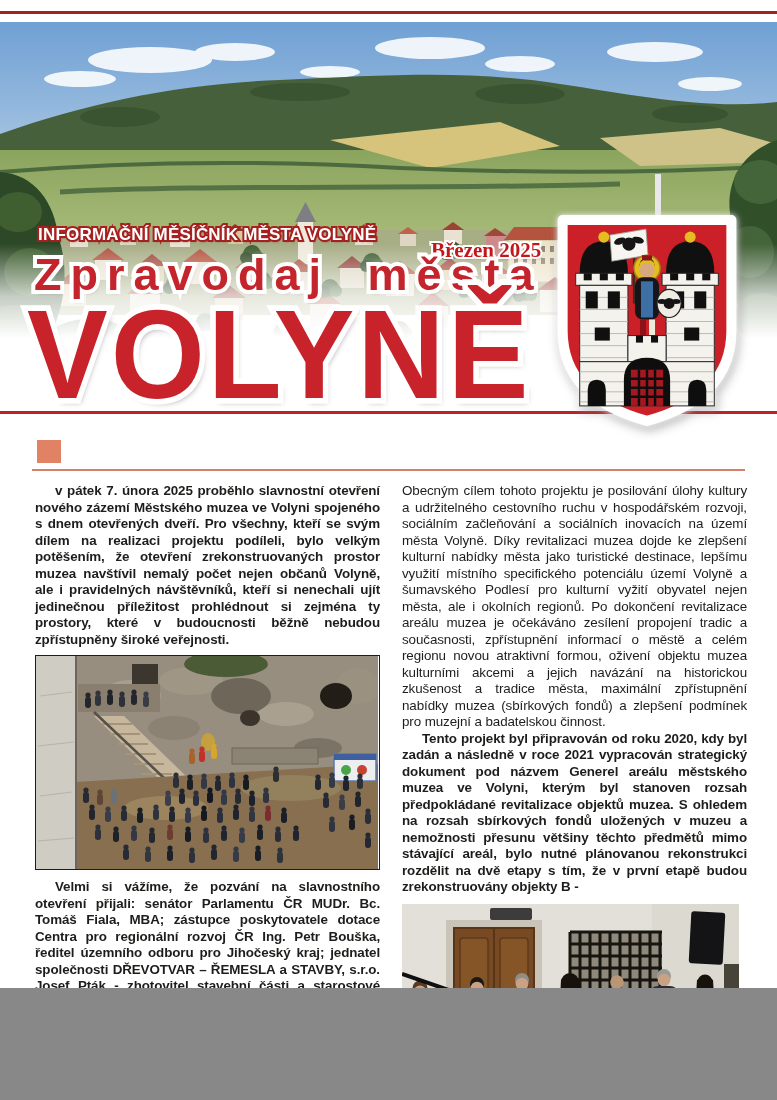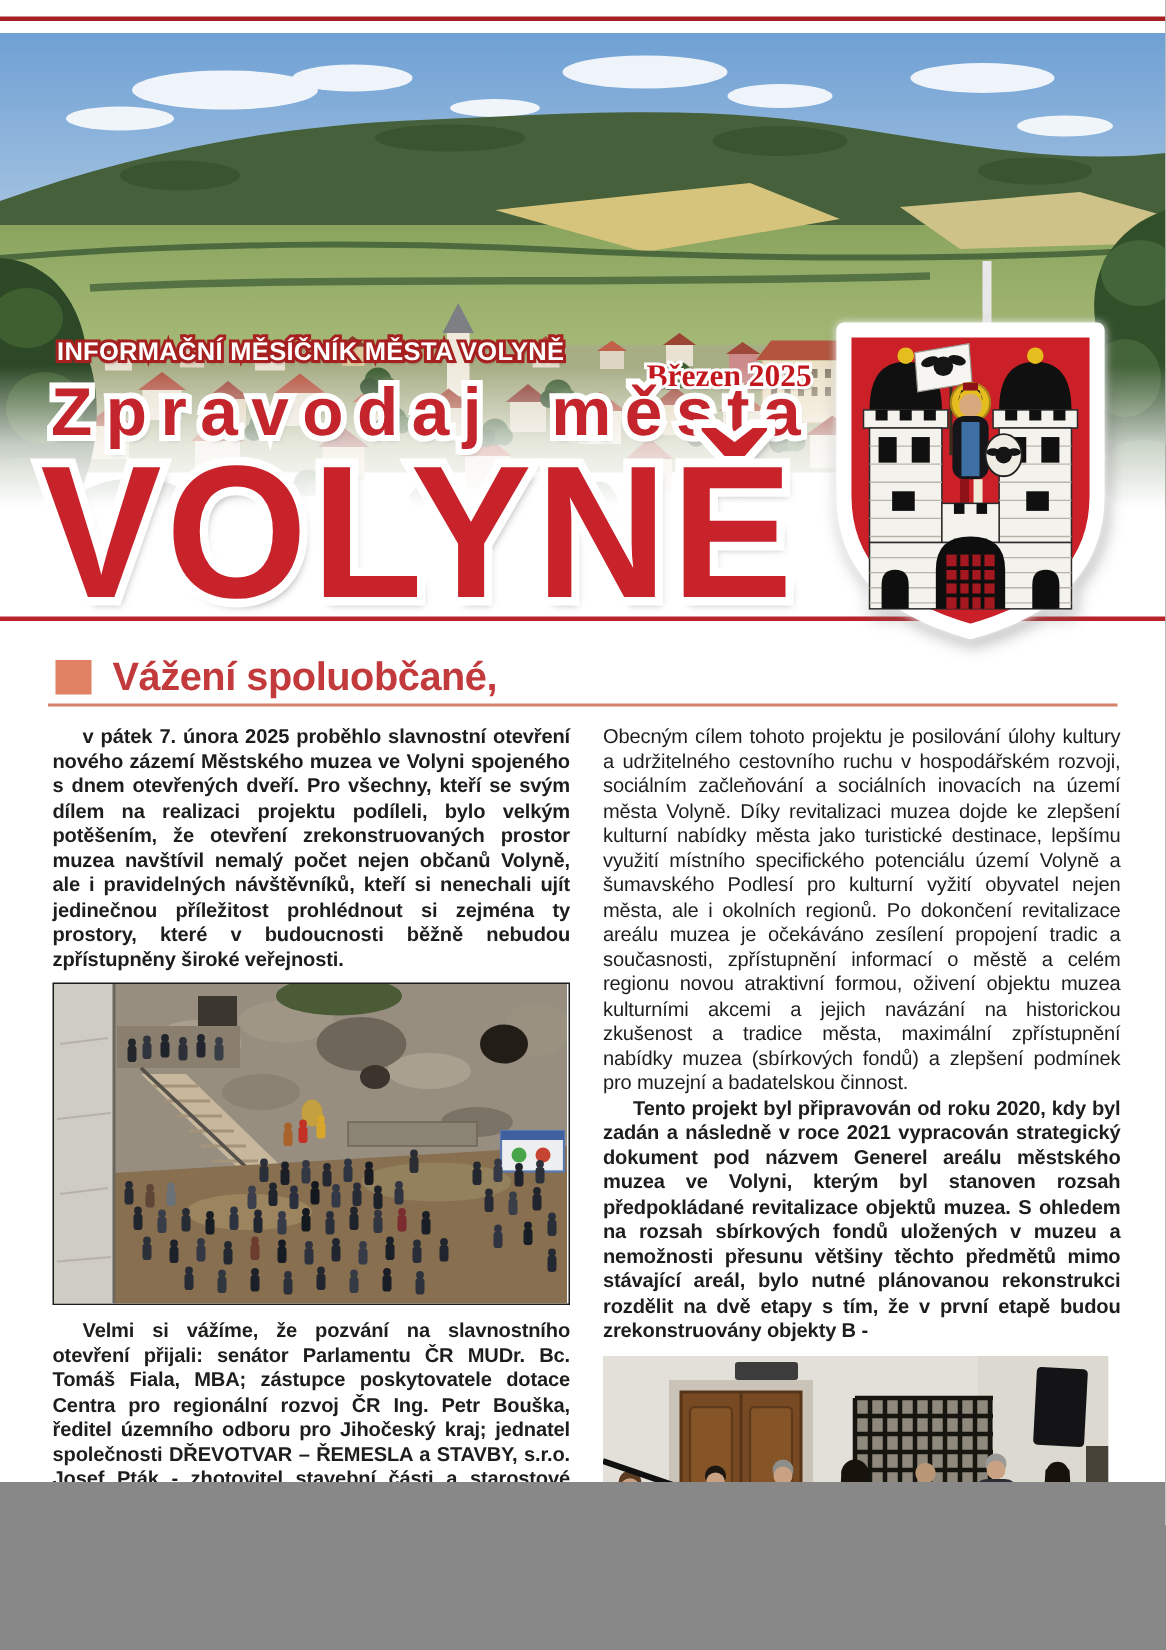--- a/index.html
+++ b/index.html
@@ -336,21 +336,20 @@
           <line x1="81" y1="176" x2="113" y2="176"></line>
           <line x1="81" y1="185" x2="113" y2="185"></line>
         </g>
       <path d="M38,194 v-16 q0,-10 9,-10 q9,0 9,10 v16 Z" fill="#0e0e0e"></path>
       <path d="M138,194 v-16 q0,-10 9,-10 q9,0 9,10 v16 Z" fill="#0e0e0e"></path>
     </g>
   </svg>
 
   <div class="sect">
     <div class="sq"></div>
-    <h1>Vážení spoluobčané,</h1>
   </div>
   <div class="head-rule"></div>
 
   <div class="columns">
 
     <div class="col">
       <p class="indent">v pátek 7. února 2025 proběhlo slavnostní otevření nového zázemí Městského muzea ve Volyni spojeného s dnem otevřených dveří. Pro všechny, kteří se svým dílem na realizaci projektu podíleli, bylo velkým potěšením, že otevření zrekonstruovaných prostor muzea navštívil nemalý počet nejen občanů Volyně, ale i pravidelných návštěvníků, kteří si nenechali ujít jedinečnou příležitost prohlédnout si zejména ty prostory, které v budoucnosti běžně nebudou zpřístupněny široké veřejnosti.</p>
 
       <figure class="photo-left">
         <svg width="342" height="213" viewBox="0 0 342 213">

